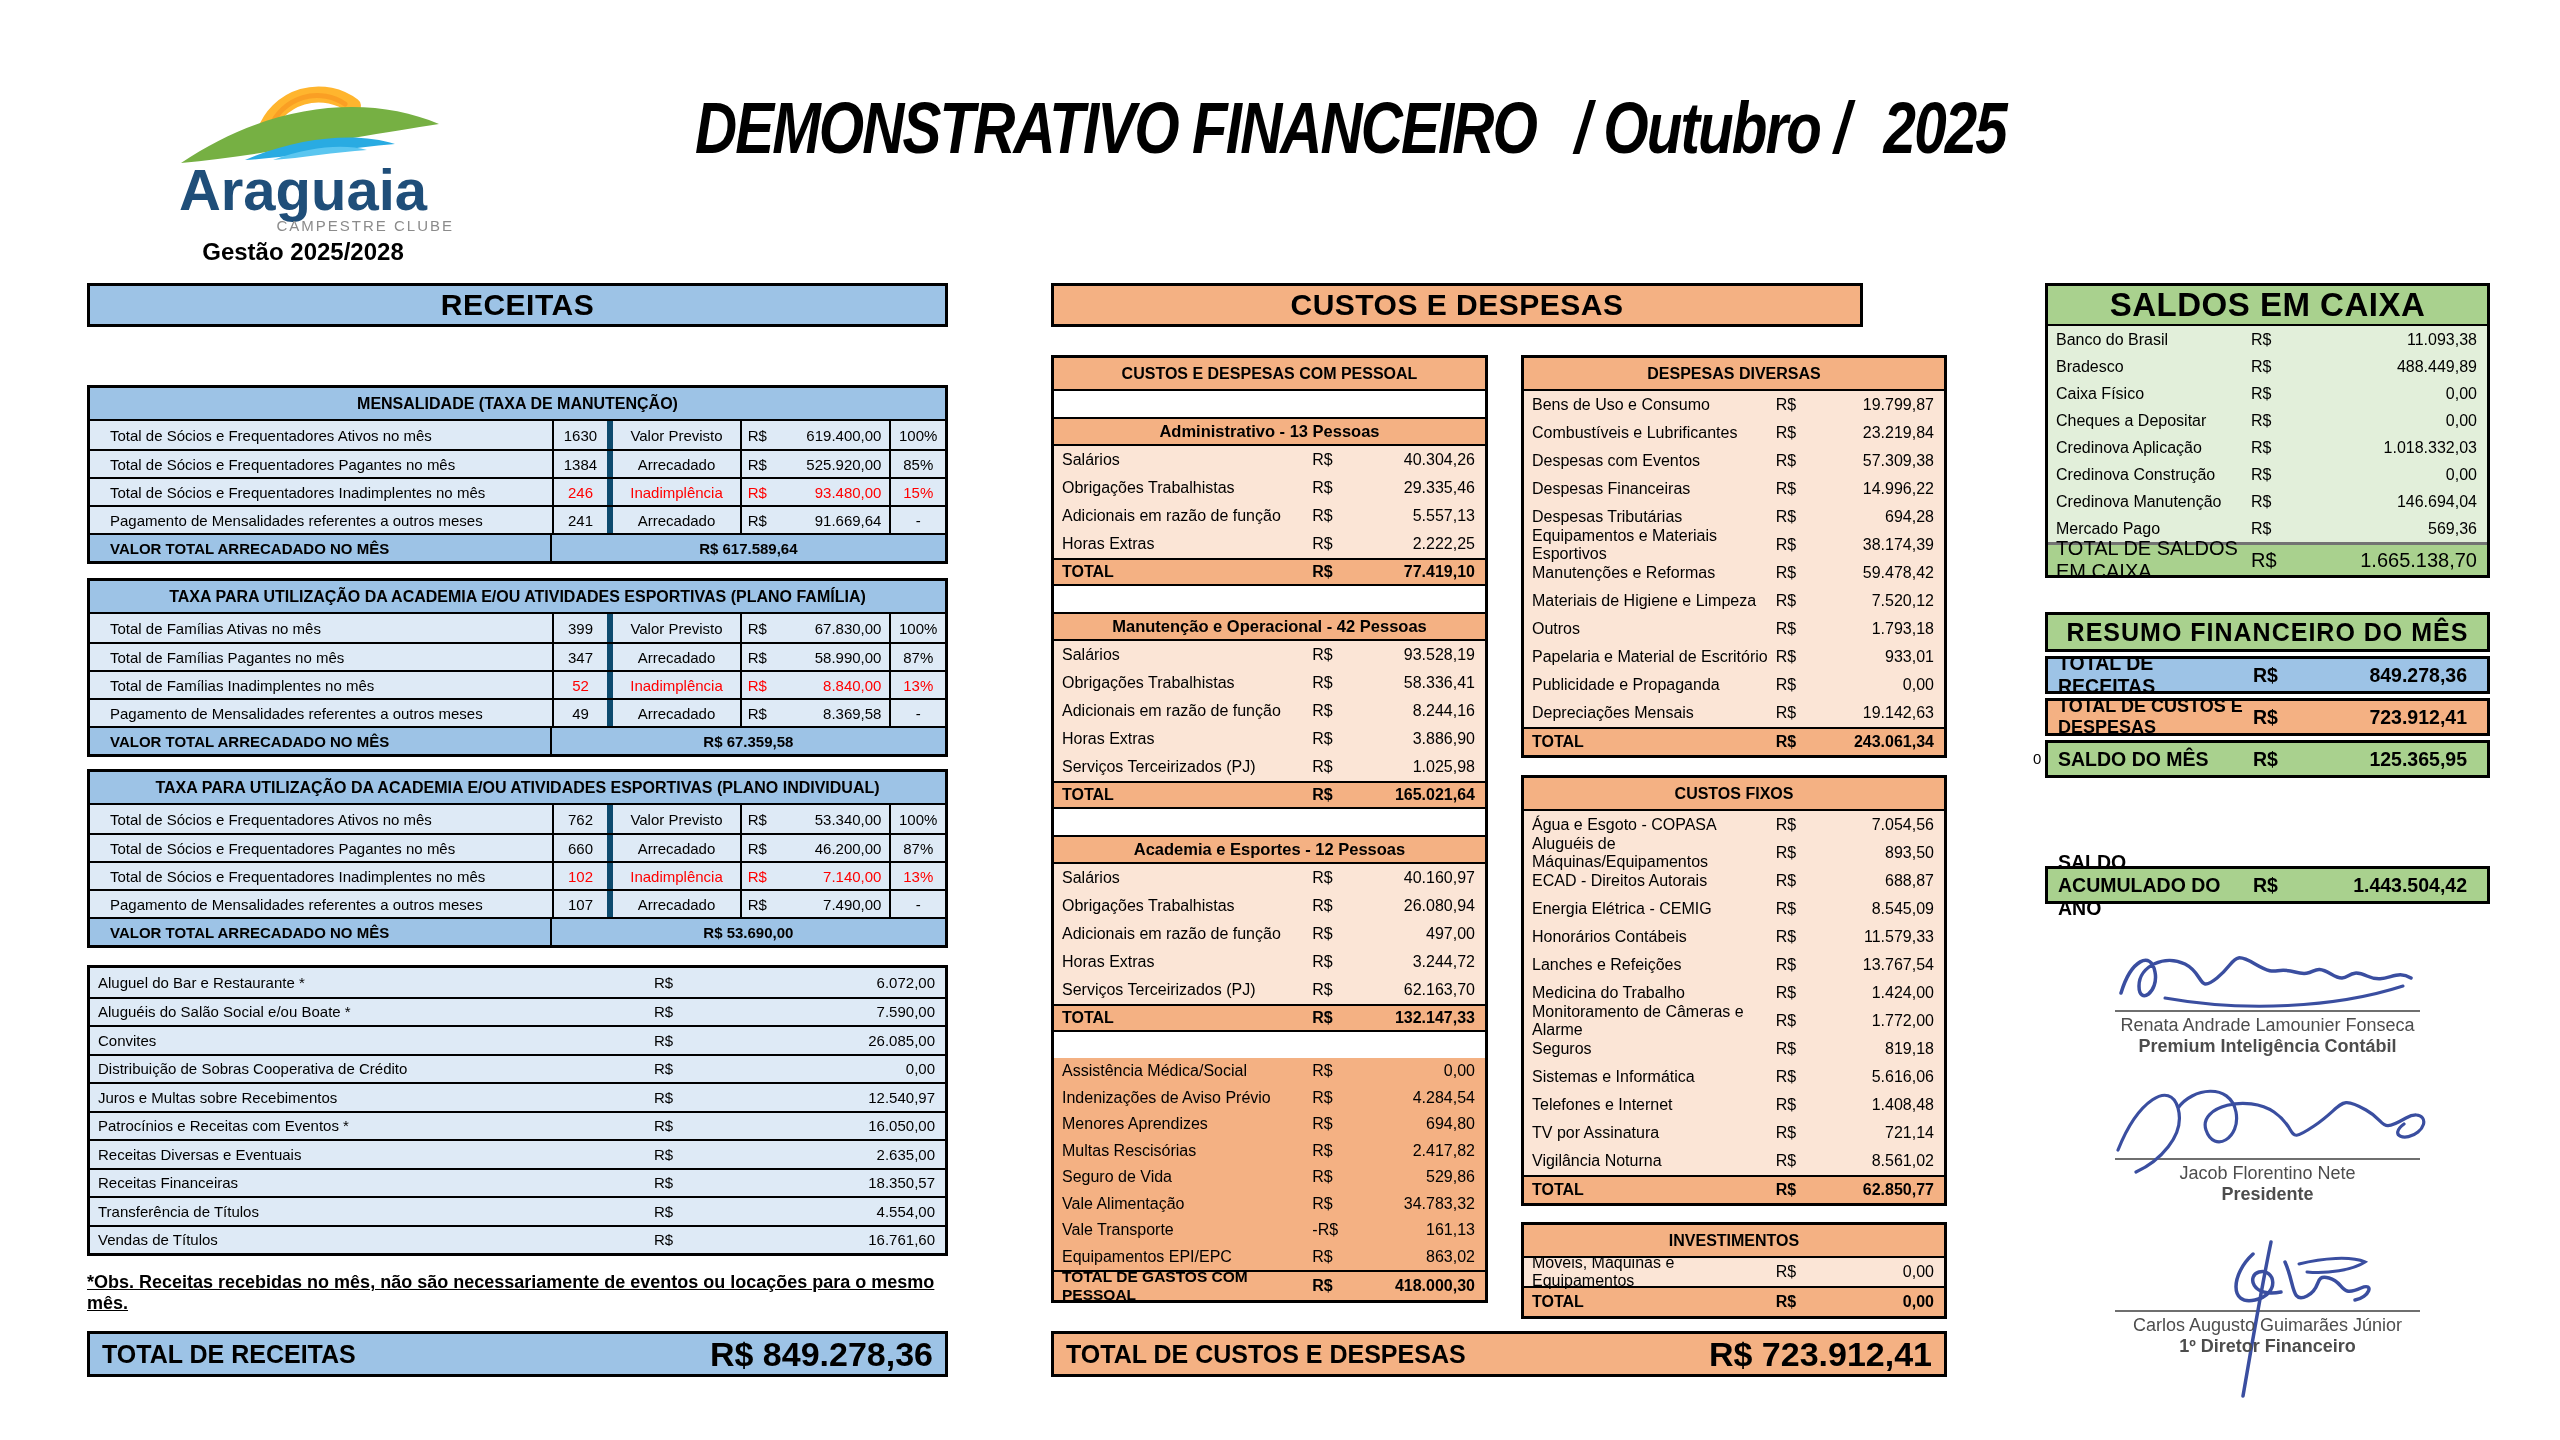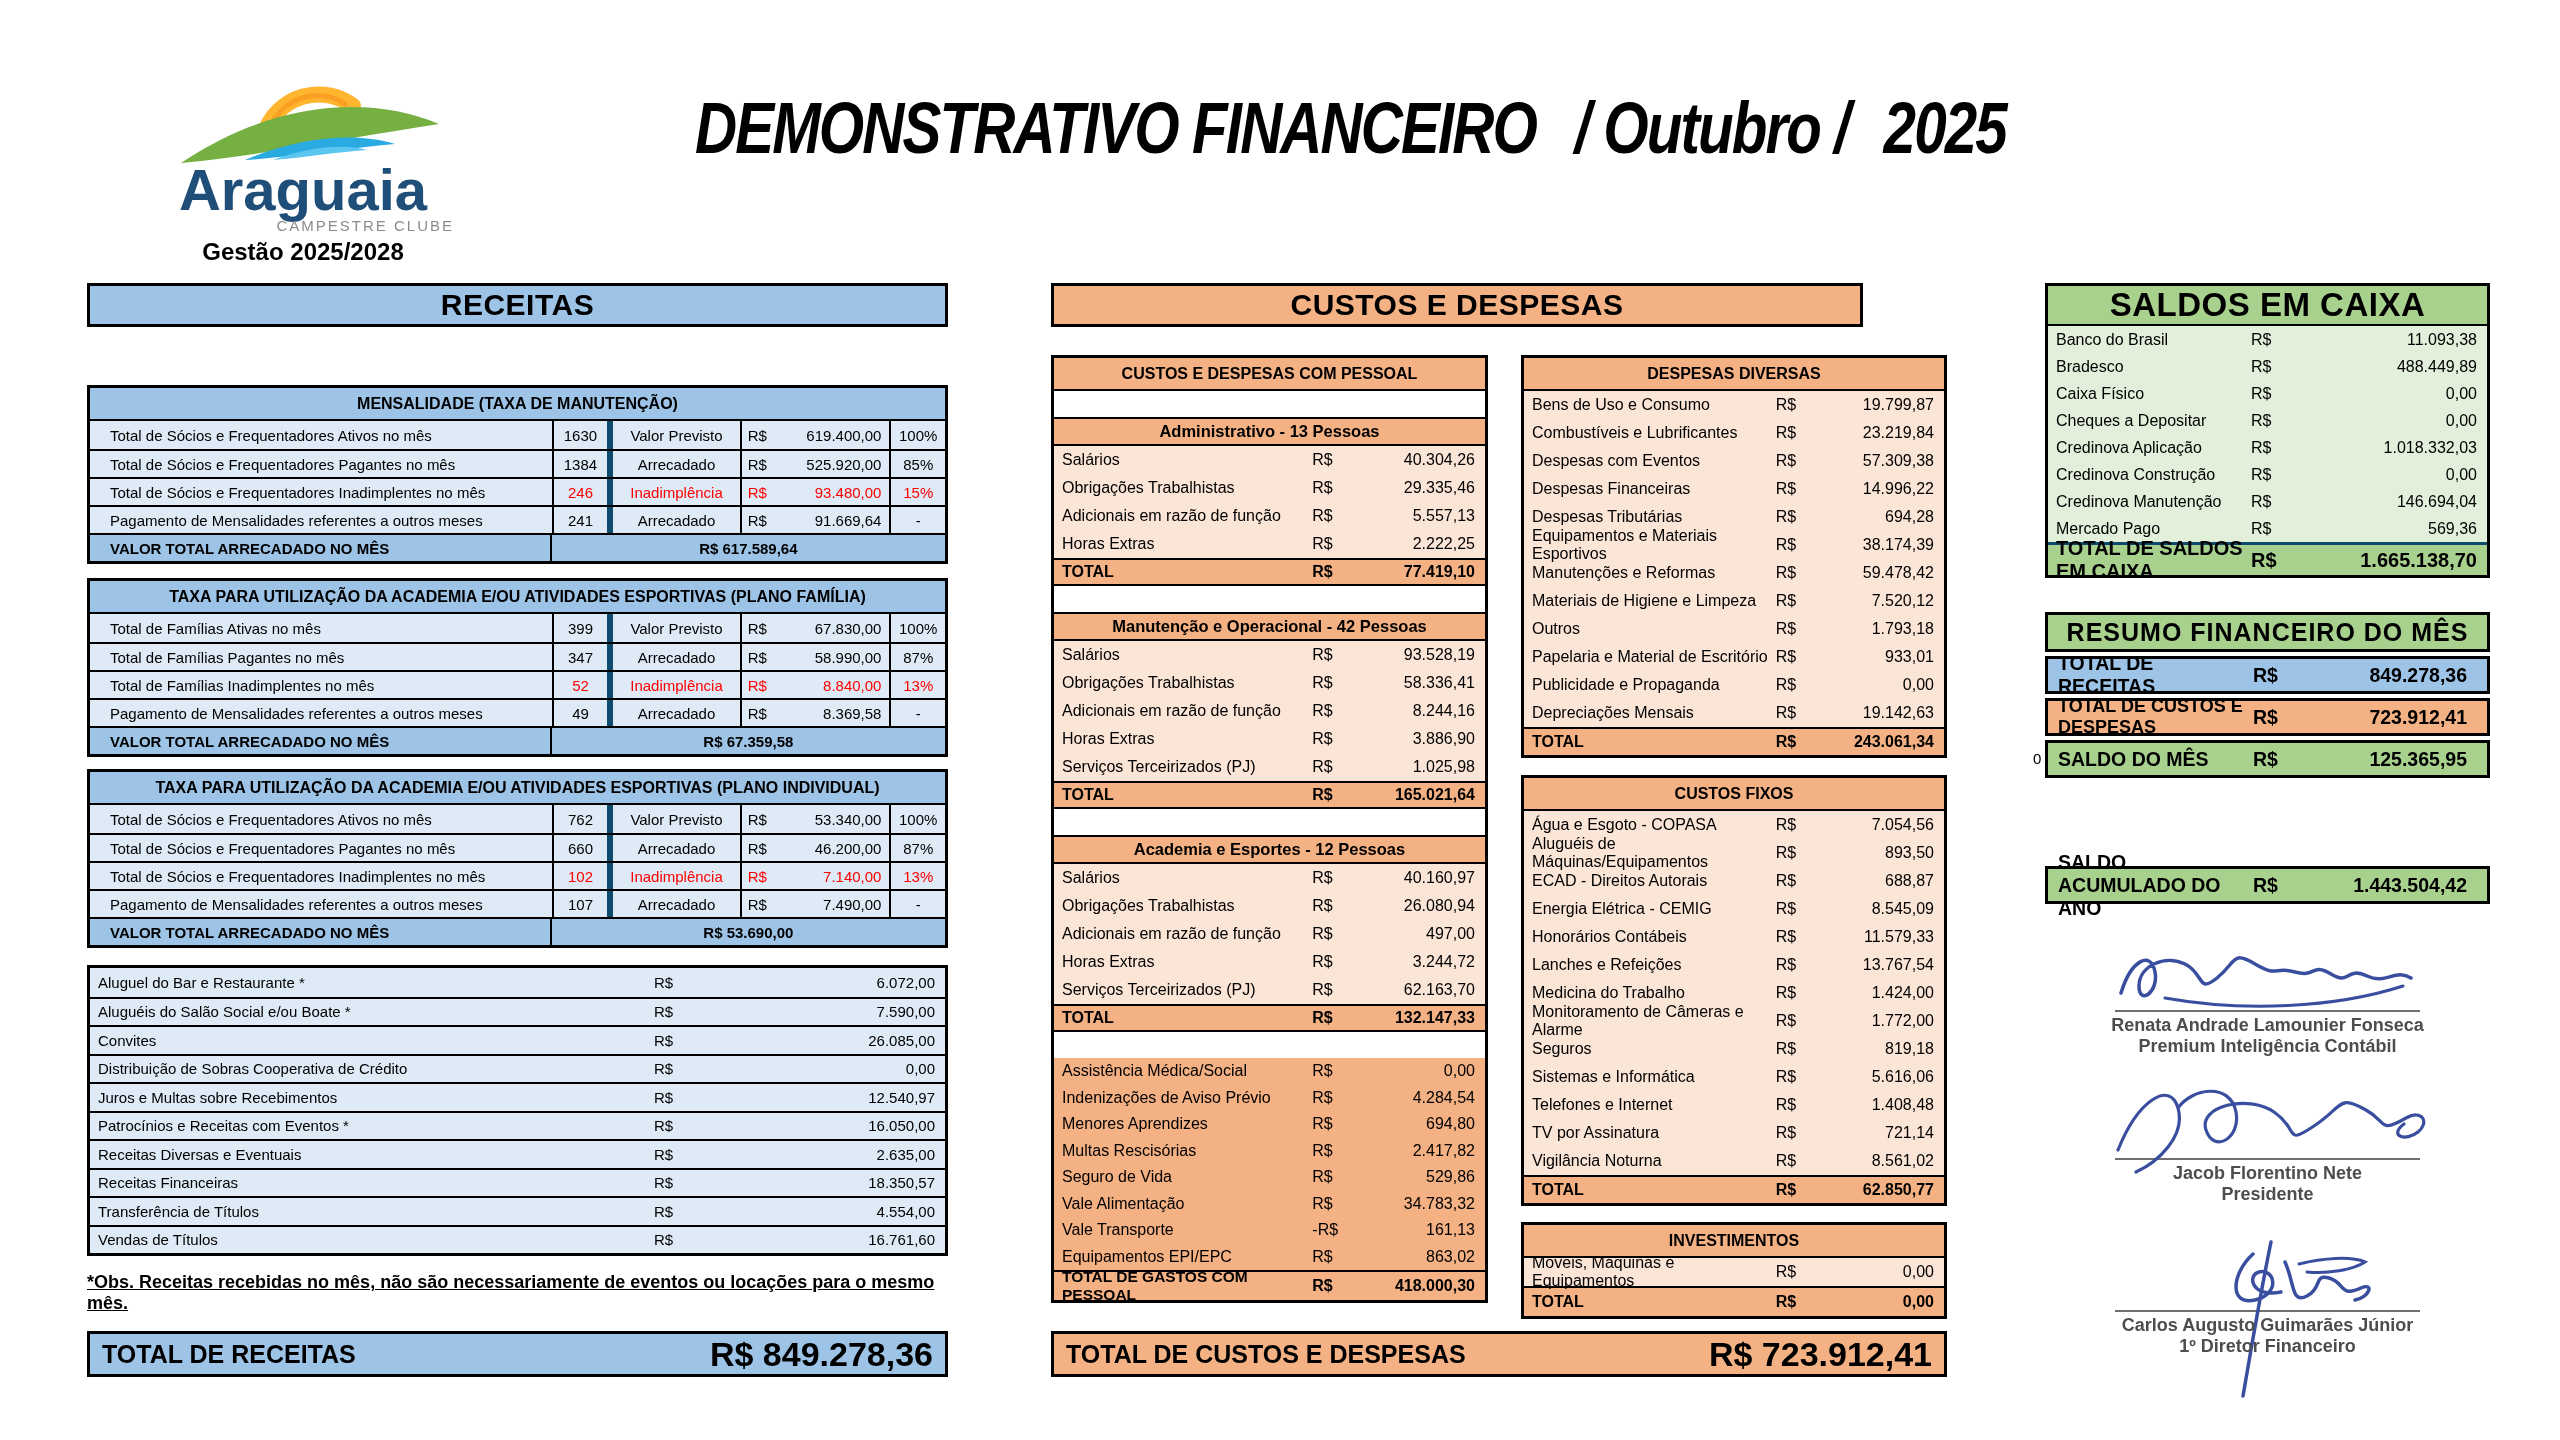--- a/index.html
+++ b/index.html
@@ -66,36 +66,36 @@
   .spacer{height:26px;background:#fff}
   .total-o{background:var(--orange-h)!important;font-weight:700;border-top:2px solid #000;border-bottom:2px solid #000}
   .benefits .money-row{background:var(--orange-h);height:26.5px}
   .grand{height:30px;border-bottom:none}
 
   
   .saldos .t-title{height:40px;background:var(--green-h);font-size:33px;letter-spacing:.5px}
   .saldos .money-row{background:var(--green-r);height:27px;font-size:16px}
   .saldos .my-cur{width:55px}
   .saldos .my-val{width:185px}
-  .total-g{background:var(--green-h)!important;font-weight:700;border-top:3px solid #0c4a6e;height:33px!important;font-size:20px!important}
+  .total-g{background:var(--green-h)!important;font-weight:400;border-top:3px solid #737373;height:33px!important;font-size:20px!important}
   .total-g .my-label{justify-content:center}
 
   
   .resumo-head{height:40px;border:3px solid #000;background:var(--green-h);display:flex;align-items:center;justify-content:center;font-weight:700;font-size:25px;letter-spacing:1px}
   .res-row{height:38px;border:3px solid #000;margin-top:4px;display:flex;align-items:center;font-weight:700;font-size:19.5px}
   .res-row .my-label{flex:1;padding-left:10px}
   .res-row .my-cur{width:58px}
   .res-row .my-val{width:180px;display:flex;justify-content:flex-end;padding-right:20px}
   .stray-zero{font-size:15px;color:#000}
 
   
   .sig{left:2045px;width:445px;text-align:center}
   .sig svg{display:block;margin:0 auto -16px auto}
   .sig .sig-line{width:305px;margin:0 auto;border-top:2px solid #6f6f6f}
-  .sig .sig-name{font-size:18px;font-weight:700;color:#4d4d4d;margin-top:3px}
+  .sig .sig-name{font-size:18px;font-weight:400;color:#4d4d4d;margin-top:3px}
   .sig .sig-role{font-size:18px;font-weight:700;color:#4d4d4d}
 </style>
 </head>
 <body>
 
 <div class="abs logo">
   <svg width="300" height="105" viewBox="0 0 300 105">
     <path d="M112,72 A57,57 0 0 1 200,46" stroke="#FFB52E" stroke-width="16" fill="none" stroke-linecap="round"></path>
     <path d="M118,66 A50,50 0 0 1 192,44" stroke="#F7931E" stroke-width="5" fill="none" stroke-linecap="round" opacity=".65"></path>
     <path d="M28,103 C118,42 215,34 286,64 C218,74 112,95 28,103 Z" fill="#76B043"></path>

